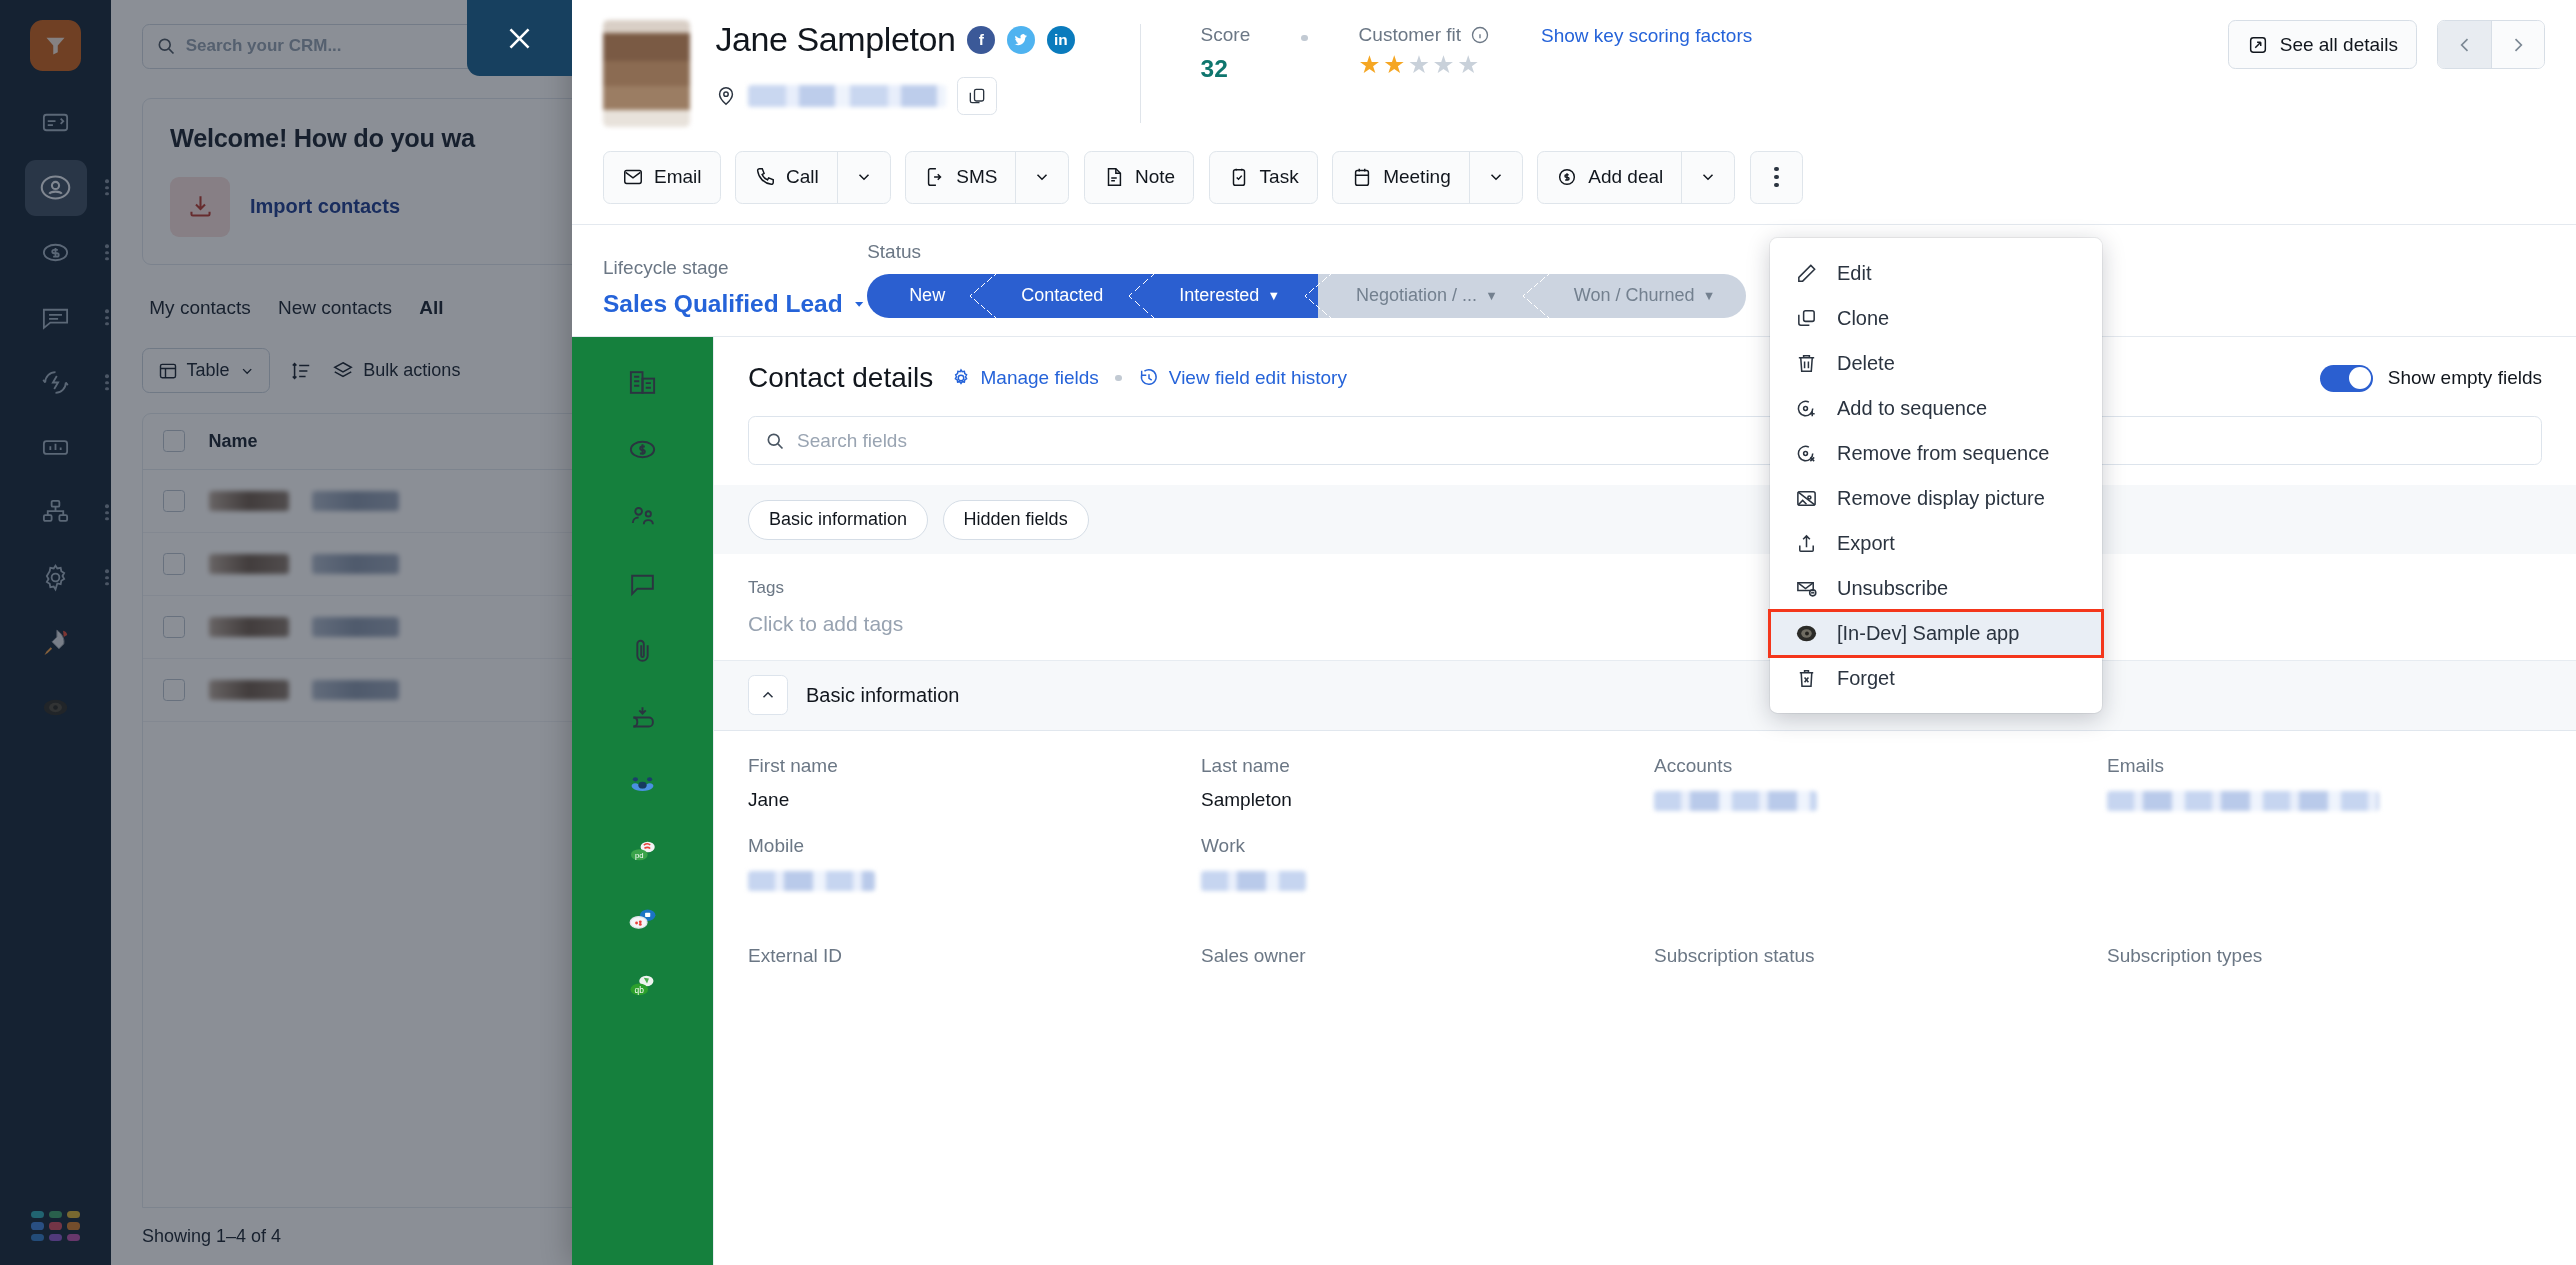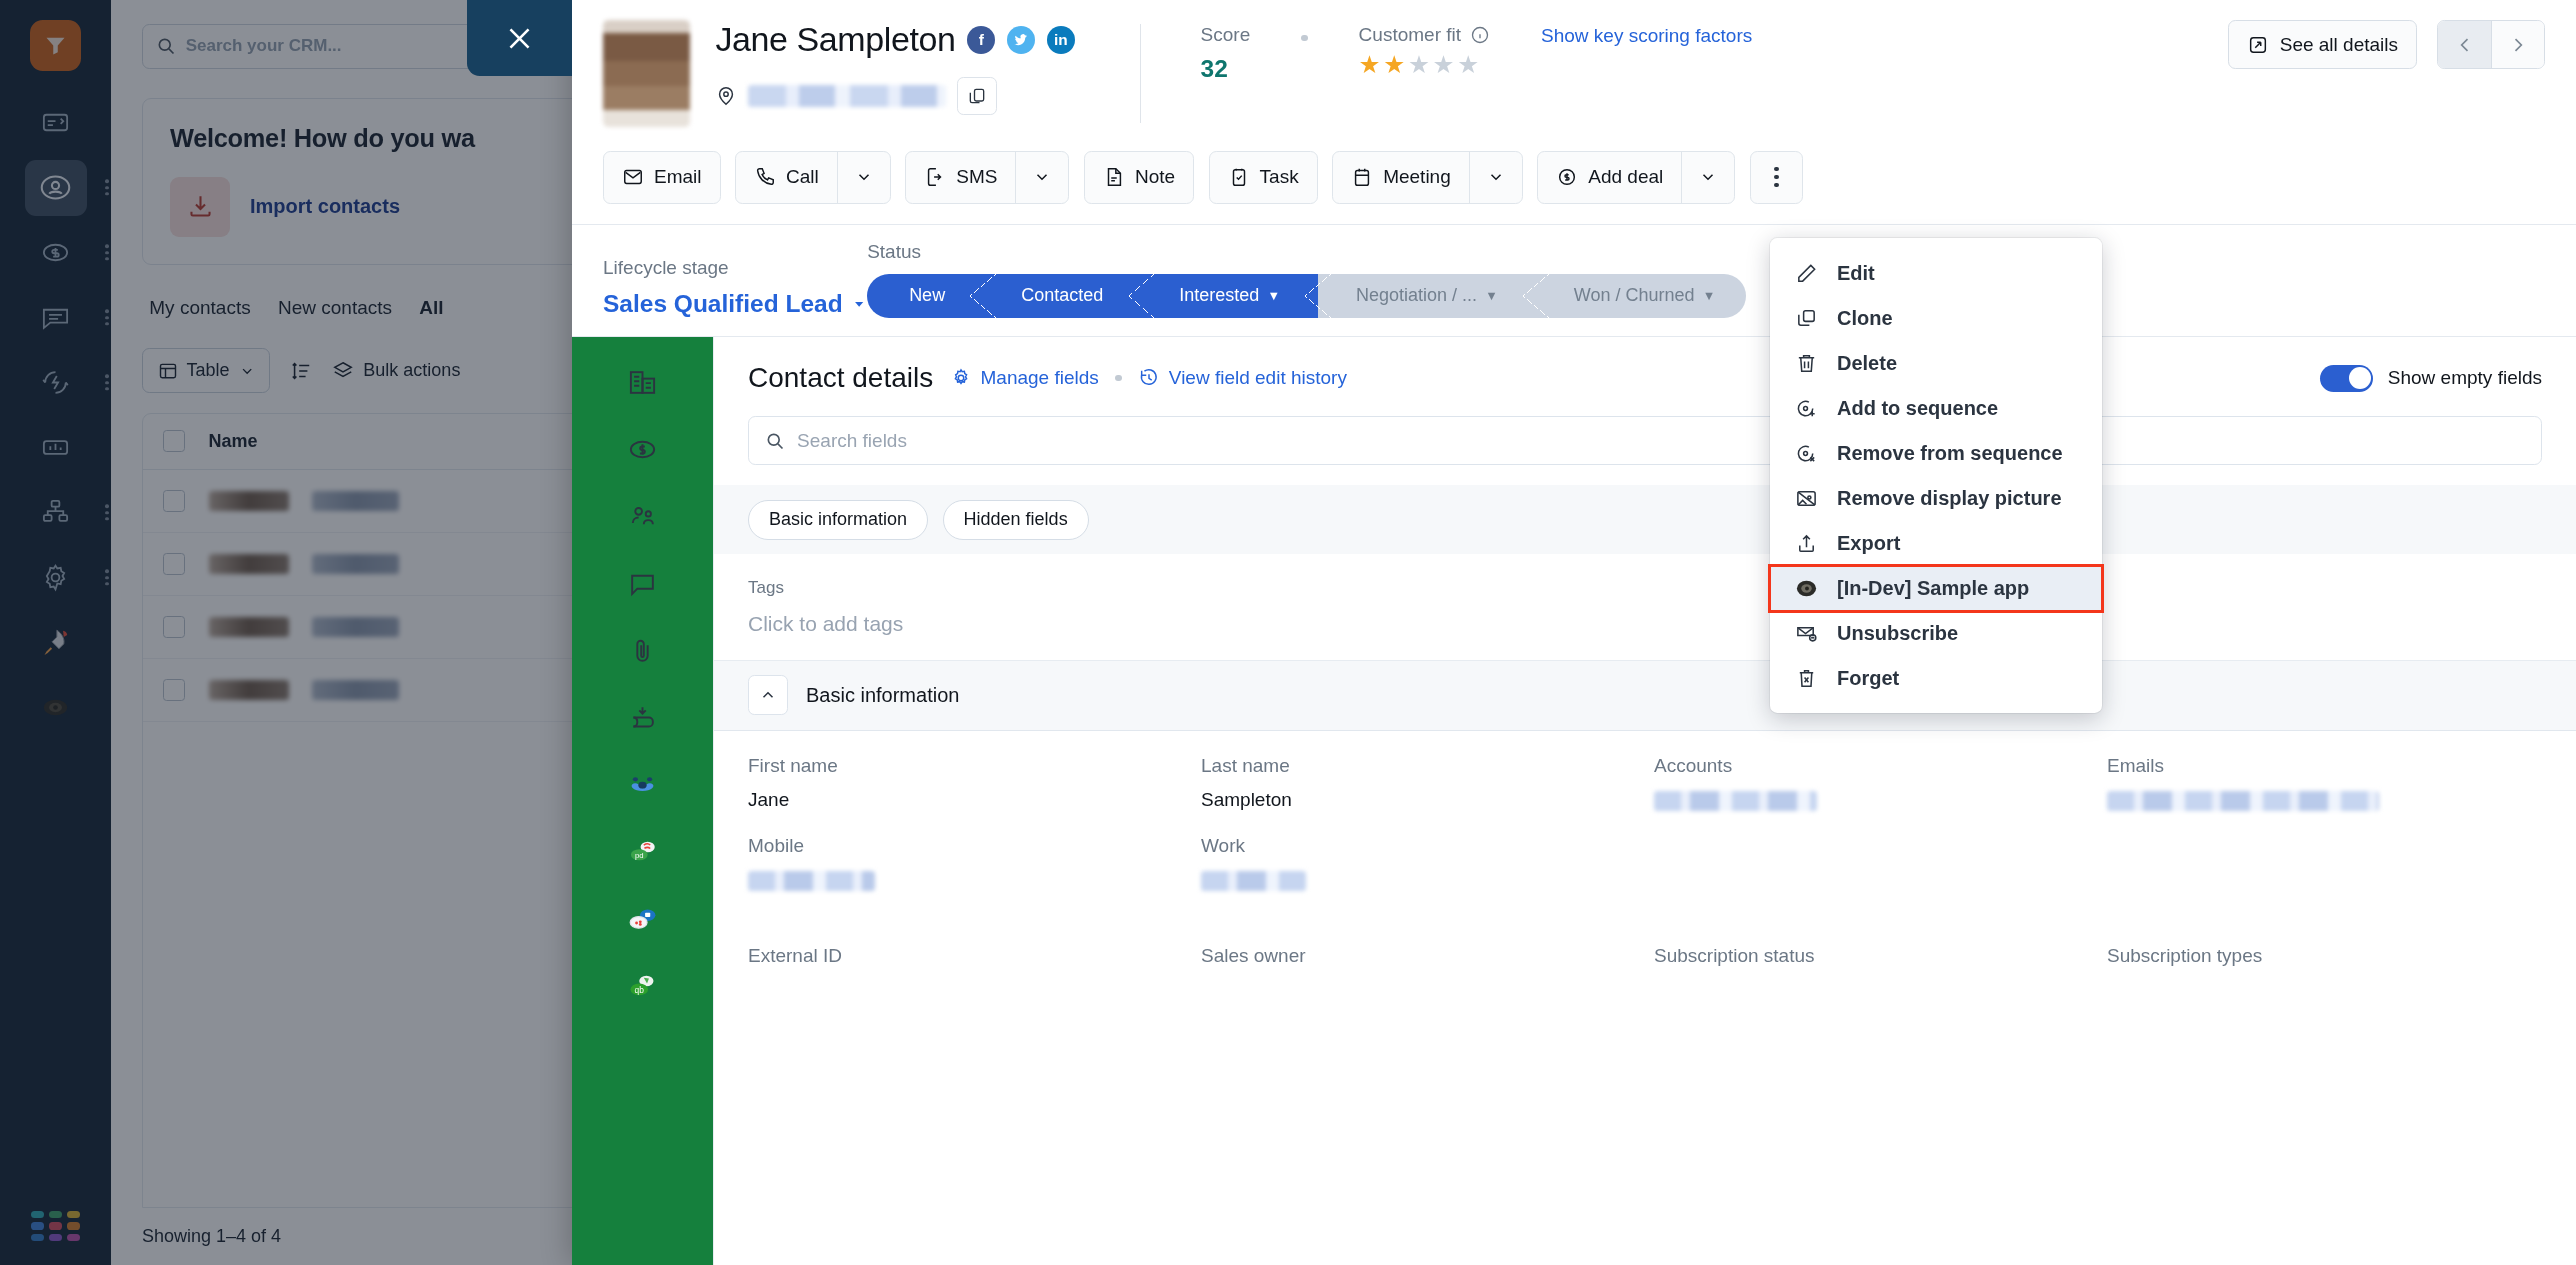--- a/index.html
+++ b/index.html
@@ -240,21 +240,21 @@
 
   .sub-chip { display:inline-flex; align-items:center; height:42px; background:#e9edf3; border-radius:7.3px; padding:0 18px; font-size:19px; color:#11161d; }
 
   
   #dropdown {
     position: absolute; left: 1770px; top: 238px; width: 332px;
     background:#fff; border-radius: 7.3px;
     box-shadow: 0 5.4px 23.6px rgba(16,24,40,.22), 0 0 0 0.9px rgba(16,24,40,.06);
     padding: 12.7px 0; z-index: 90;
   }
-  .menu-item { display:flex; align-items:center; gap: 18px; padding: 11px 23.6px; font-size:20px; color:#2b3440;font-weight:bold; }
+  .menu-item { display:flex; align-items:center; gap: 18px; padding: 11px 23.6px; font-size:20px; color:#2b3440; }
   .menu-item .mi-ic { width: 25.4px; display:flex; align-items:center; justify-content:center; }
   .menu-item.hl { background:#e9eef5; outline: 3.6px solid #f4361b; outline-offset: -1.8px; position: relative; z-index: 2; }
   svg { display:block; }
 </style>
 </head>
 <body>
 
 <div id="bg-app">
 
   <div class="rail">
@@ -925,41 +925,41 @@
   </div>
   <div class="menu-item">
     <span class="mi-ic">
         <svg width="23" height="23" viewBox="0 0 24 24" fill="none" stroke="#2b3440" stroke-width="1.6">
           <path d="M12 16V4M8.5 7.5L12 4l3.5 3.5"></path>
           <path d="M5 14v5a1 1 0 001 1h12a1 1 0 001-1v-5"></path>
         </svg>
       </span>
     <span>Export</span>
   </div>
-  <div class="menu-item hl">
-    <span class="mi-ic">
-        <svg width="23" height="23" viewBox="0 0 24 24">
-          <ellipse cx="12" cy="12" rx="10" ry="8" fill="#2b2b28"></ellipse>
-          <ellipse cx="12" cy="12" rx="5.5" ry="4.4" fill="#6f6c62"></ellipse>
-          <circle cx="12.5" cy="12" r="2" fill="#24231f"></circle>
-        </svg>
-      </span>
-    <span>[In-Dev] Sample app</span>
-  </div>
   <div class="menu-item">
     <span class="mi-ic">
         <svg width="23" height="23" viewBox="0 0 24 24" fill="none" stroke="#2b3440" stroke-width="1.6">
           <path d="M3 6h16v8H3z"></path>
           <path d="M3.5 6.5L11 12l7.5-5.5"></path>
           <circle cx="18.5" cy="16.5" r="3.2"></circle>
           <path d="M16.8 16.5h3.4"></path>
         </svg>
       </span>
     <span>Unsubscribe</span>
   </div>
+  <div class="menu-item hl">
+    <span class="mi-ic">
+        <svg width="23" height="23" viewBox="0 0 24 24">
+          <ellipse cx="12" cy="12" rx="10" ry="8" fill="#2b2b28"></ellipse>
+          <ellipse cx="12" cy="12" rx="5.5" ry="4.4" fill="#6f6c62"></ellipse>
+          <circle cx="12.5" cy="12" r="2" fill="#24231f"></circle>
+        </svg>
+      </span>
+    <span>[In-Dev] Sample app</span>
+  </div>
   <div class="menu-item">
     <span class="mi-ic">
         <svg width="23" height="23" viewBox="0 0 24 24" fill="none" stroke="#2b3440" stroke-width="1.6">
           <path d="M5 6h14M10 6V4h4v2M6.5 6l.8 14h9.4l.8-14"></path>
           <path d="M10 11l4 5M14 11l-4 5"></path>
         </svg>
       </span>
     <span>Forget</span>
   </div>
 </div>

